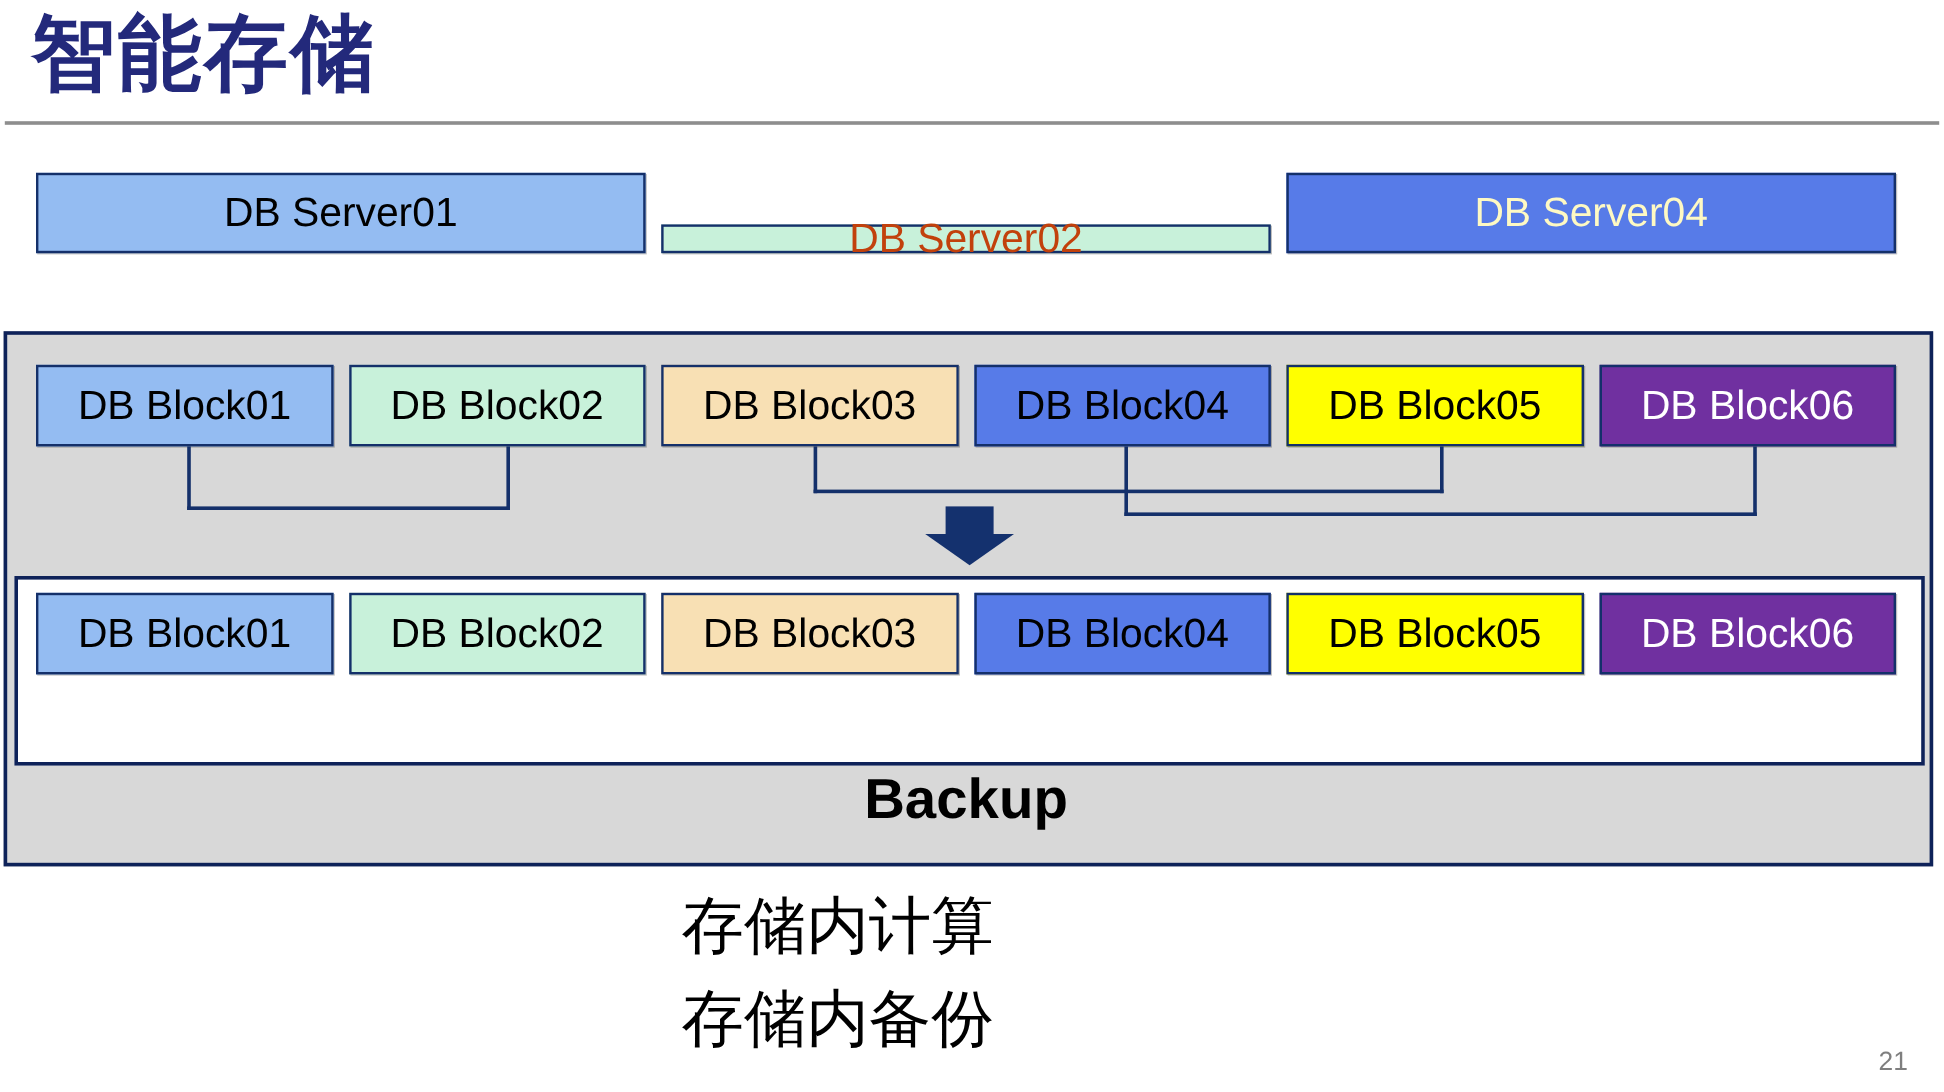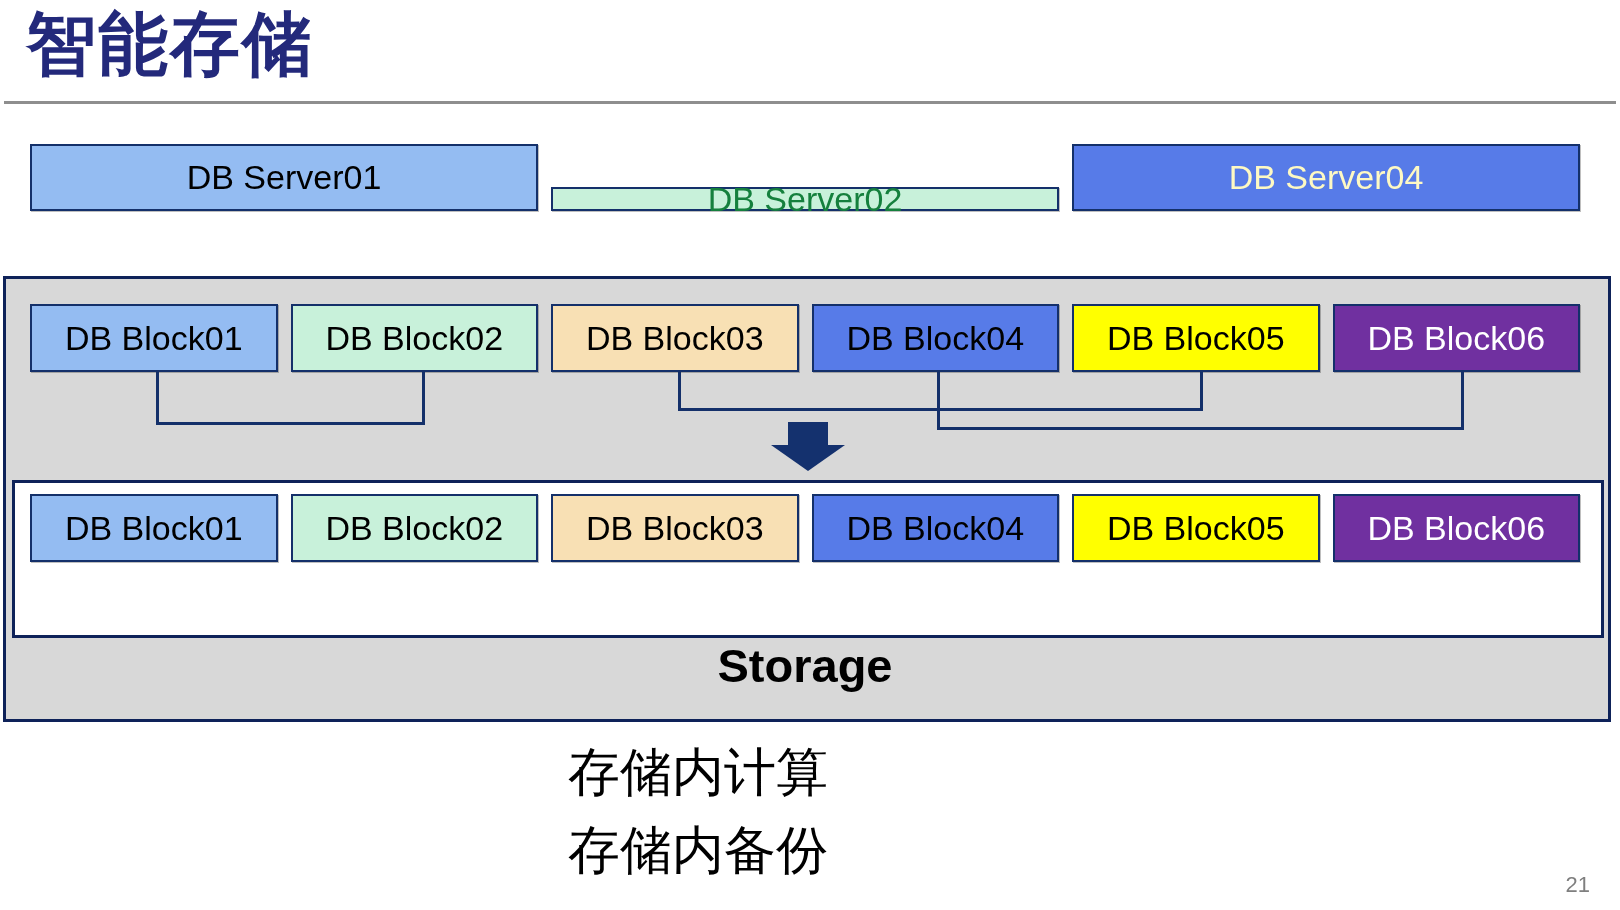--- a/index.html
+++ b/index.html
@@ -51,21 +51,21 @@
 </head>
 <body>
 
 <div class="canvas">
 
   <div class="slide-title" style="color: rgb(35, 41, 123);">智能存储</div>
   <div class="title-rule"></div>
 
   <div class="row row-servers">
     <div class="box" style="background-color: rgb(148, 188, 242); color: rgb(0, 0, 0);">DB Server01</div>
-    <div class="box" style="background-color: rgb(200, 241, 218); color: #15803d; margin-top: 43px;">DB Server02</div>
+    <div class="box" style="background-color: rgb(200, 241, 218); color: #c2410c; margin-top: 43px;">DB Server02</div>
     <div class="box" style="background-color: rgb(87, 123, 232); color: #fef9c3;">DB Server04</div>
   </div>
 
   <div class="outer-container" style="background-color: rgb(216, 216, 216);"></div>
 
   <div class="row row-blocks-top">
     <div class="box" style="background-color: rgb(148, 188, 242); color: rgb(0, 0, 0);">DB Block01</div>
     <div class="box" style="background-color: rgb(200, 241, 218); color: rgb(0, 0, 0);">DB Block02</div>
     <div class="box" style="background-color: rgb(248, 224, 180); color: rgb(0, 0, 0);">DB Block03</div>
     <div class="box" style="background-color: rgb(87, 123, 232); color: rgb(0, 0, 0);">DB Block04</div>
@@ -84,20 +84,20 @@
 
   <div class="row row-blocks-bottom">
     <div class="box" style="background-color: rgb(148, 188, 242); color: rgb(0, 0, 0);">DB Block01</div>
     <div class="box" style="background-color: rgb(200, 241, 218); color: rgb(0, 0, 0);">DB Block02</div>
     <div class="box" style="background-color: rgb(248, 224, 180); color: rgb(0, 0, 0);">DB Block03</div>
     <div class="box" style="background-color: rgb(87, 123, 232); color: rgb(0, 0, 0);">DB Block04</div>
     <div class="box" style="background-color: rgb(255, 255, 0); color: rgb(0, 0, 0);">DB Block05</div>
     <div class="box" style="background-color: rgb(112, 48, 160); color: rgb(255, 255, 255);">DB Block06</div>
   </div>
 
-  <div class="storage-label">Storage</div>
+  <div class="storage-label">Backup</div>
 
   <div class="caption caption-line-1">存储内计算</div>
   <div class="caption caption-line-2">存储内备份</div>
 
   <div class="page-number" style="color: rgb(127, 127, 127);">21</div>
 
 </div>
 
 </body></html>

